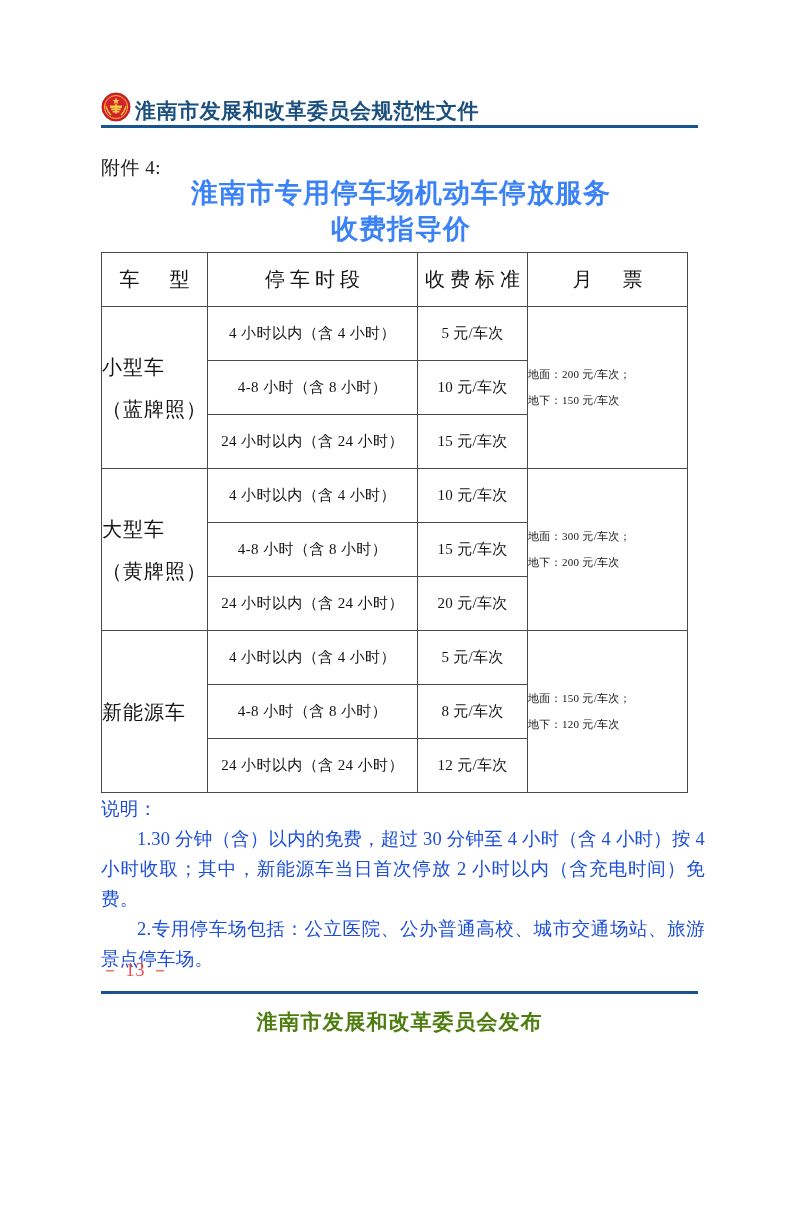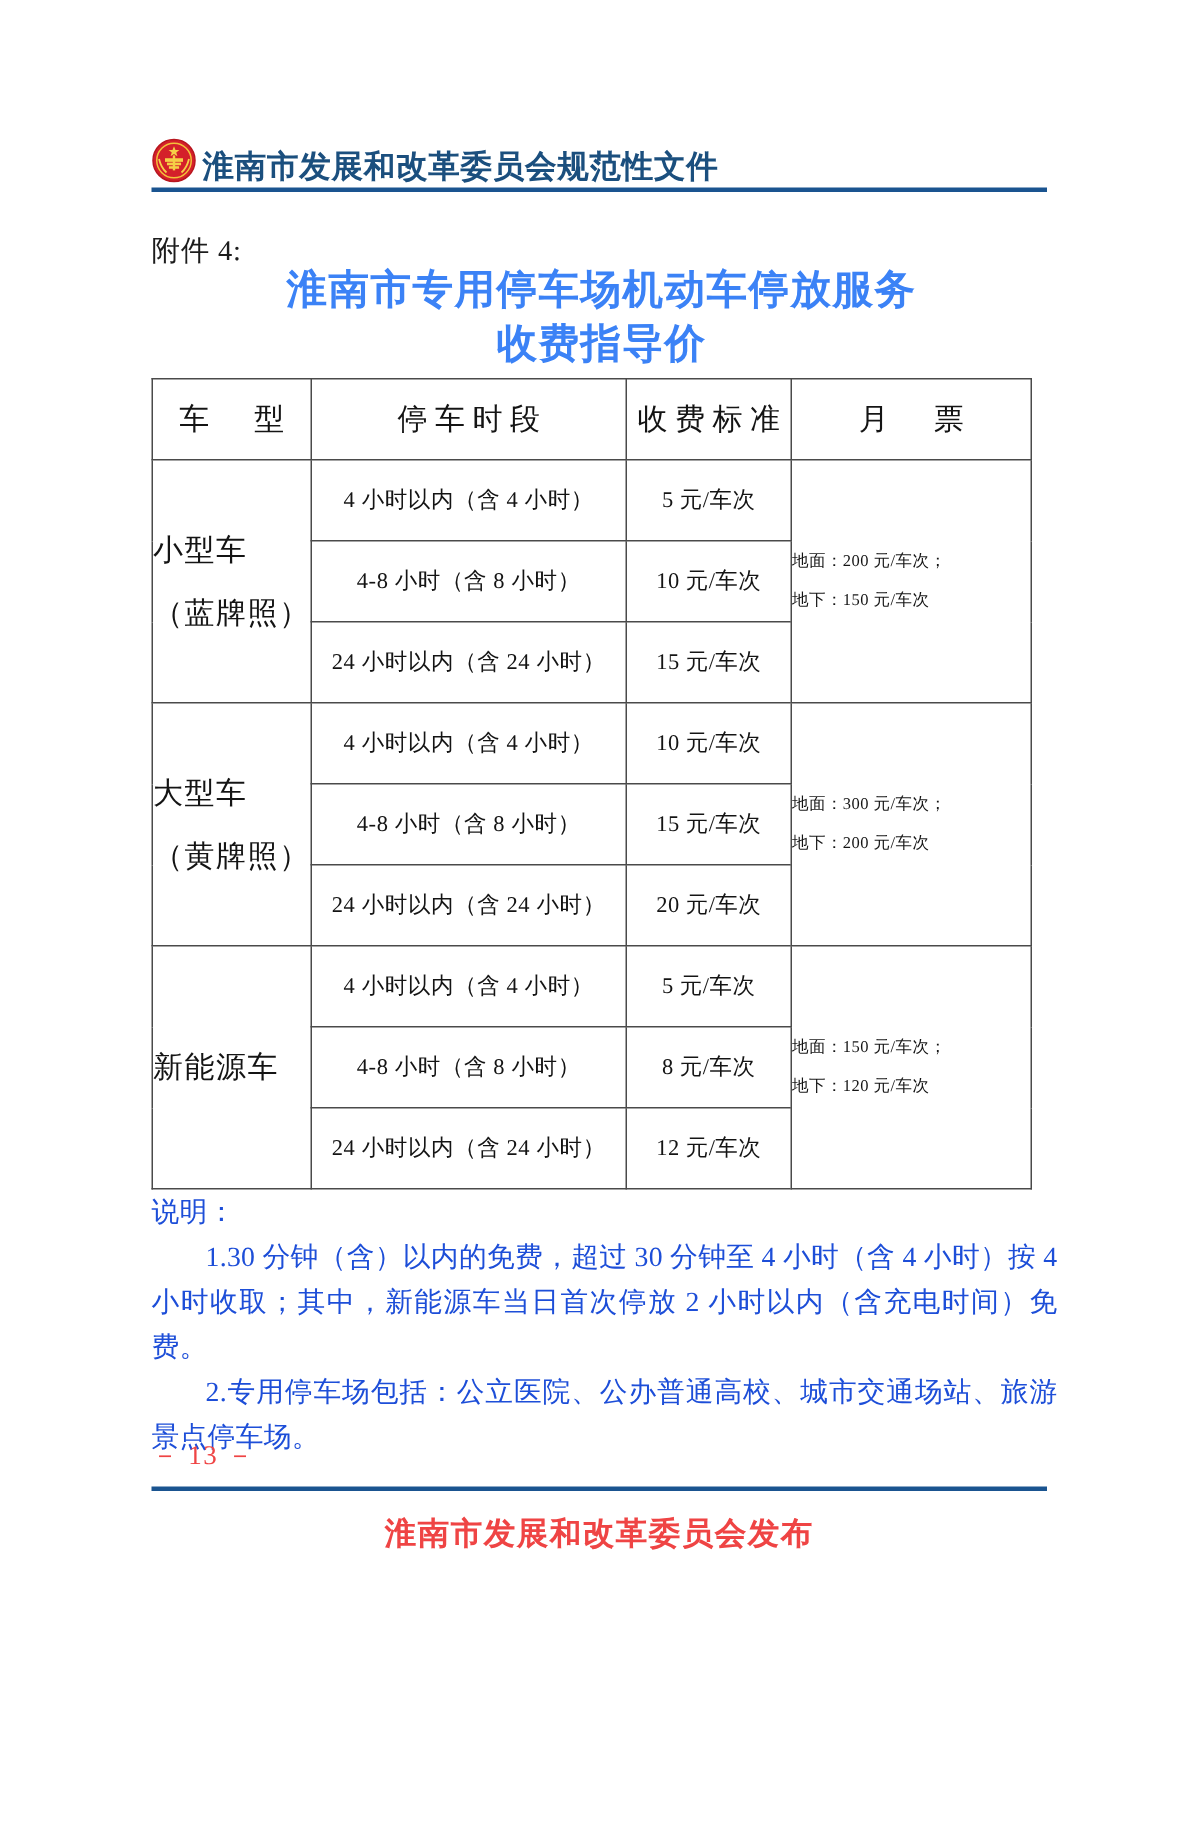--- a/index.html
+++ b/index.html
@@ -184,21 +184,21 @@
 
   
   .doc-footer {
     position: absolute;
     left: 101px;
     top: 1008px;
     width: 597px;
     text-align: center;
     font-size: 21px;
     font-weight: bold;
-    color: #ef4444;
+    color: #4d7c0f;
     letter-spacing: 1px;
   }
 </style>
 </head>
 <body>
 
 <div class="page">
 
   <div class="doc-header">
     <div class="emblem">

